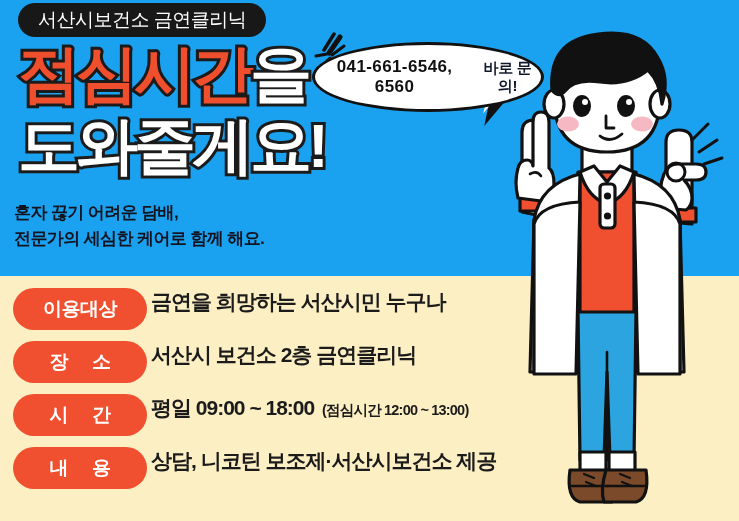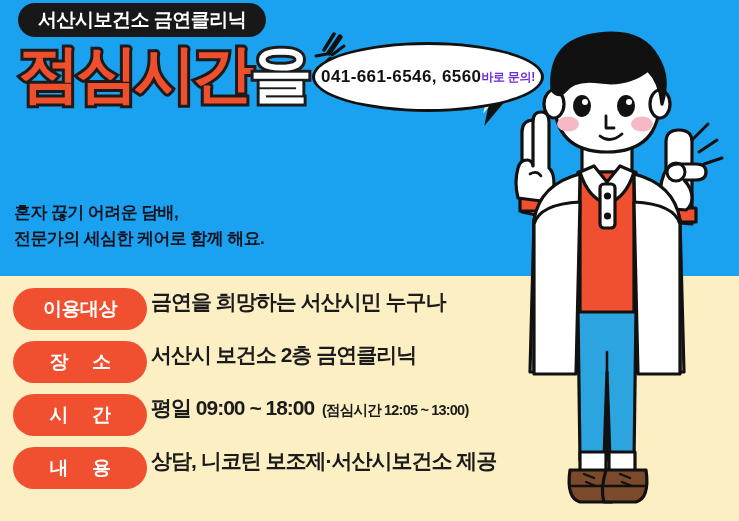--- a/index.html
+++ b/index.html
@@ -39,21 +39,21 @@
     left: 18px; top: 3px;
     height: 34px;
     padding: 0 20px;
     background: #181818;
     border-radius: 18px;
     display: flex;
     align-items: center;
     justify-content: center;
     color: #ffffff;
     font-size: 19px;
-    font-weight: bold;
+    font-weight: normal;
     letter-spacing: -0.5px;
     white-space: nowrap;
   }
 
   
   .headline {
     position: absolute;
     left: 18px;
     font-weight: bold;
     font-size: 62px;
@@ -109,22 +109,22 @@
     text-align: center;
   }
   .bubble-line1 {
     color: #111111;
     font-size: 17px;
     font-weight: bold;
     letter-spacing: 0.4px;
     line-height: 1.15;
   }
   .bubble-line2 {
-    color: #6d28d9;
-    font-size: 12px;
+    color: #0f172a;
+    font-size: 15px;
     font-weight: bold;
     letter-spacing: -0.3px;
     line-height: 1.2;
   }
   .bubble-tail {
     position: absolute;
     left: 176px; top: 48px;
     width: 0; height: 0;
     border-left: 16px solid #111111;
     border-top: 8px solid transparent;
@@ -205,20 +205,23 @@
 
   <div class="band-blue"></div>
   <div class="band-cream"></div>
 
   <div class="badge">
     <span>서산시보건소 금연클리닉</span>
   </div>
 
   <div class="headline headline-1">
     <span class="hl-orange">점심시간</span><span class="hl-white">을</span>
+  </div>
+  <div class="headline headline-2">
+    <span class="hl-white">도와줄게요!</span>
   </div>
 
   <div class="subtitle">
     <div>혼자 끊기 어려운 담배,</div>
     <div>전문가의 세심한 케어로 함께 해요.</div>
   </div>
 
   <div class="bubble-wrap">
     <svg class="sparkles" viewBox="0 0 46 42">
       <path d="M26 2 L16 18" stroke="#111" stroke-width="3.5" stroke-linecap="round" fill="none"></path>
@@ -331,21 +334,21 @@
       <div class="info-value">
         <span>서산시 보건소 2층 금연클리닉</span><span class="info-note"></span>
       </div>
     </div>
 
     <div class="info-row">
       <div class="pill">
         <span class="pill-label">시     간</span>
       </div>
       <div class="info-value">
-        <span>평일 09:00 ~ 18:00</span> <span class="info-note">(점심시간 12:05 ~ 13:00)</span>
+        <span>평일 09:00 ~ 18:00</span> <span class="info-note">(점심시간 12:00 ~ 13:00)</span>
       </div>
     </div>
 
     <div class="info-row">
       <div class="pill">
         <span class="pill-label">내     용</span>
       </div>
       <div class="info-value">
         <span>상담, 니코틴 보조제·서산시보건소 제공</span><span class="info-note"></span>
       </div>

